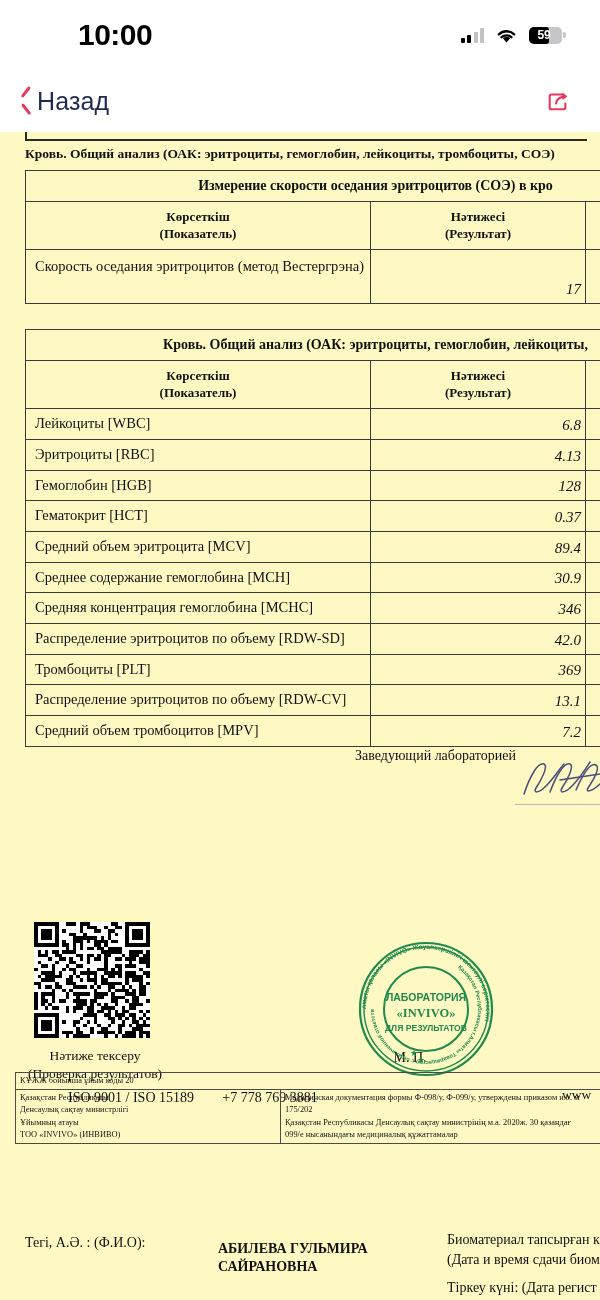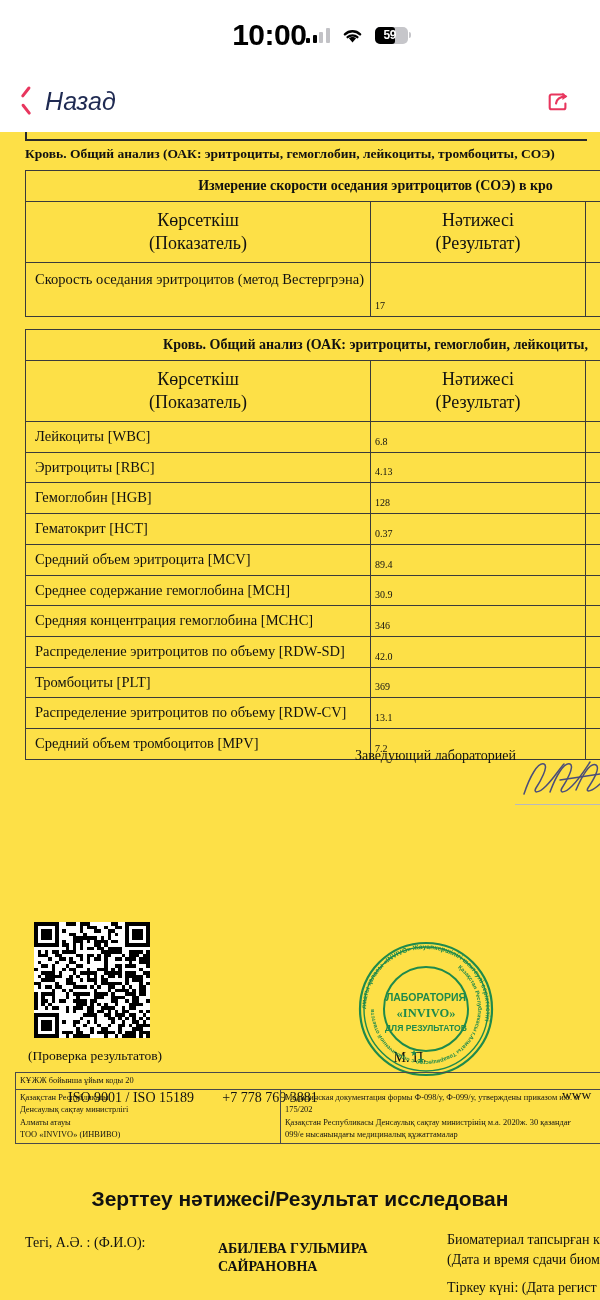--- a/index.html
+++ b/index.html
@@ -8,21 +8,21 @@
     background:#ffffff;
     font-family:"Liberation Serif", serif;
     color:#111;
     overflow:hidden;
     position:relative;
   }
 
   
   .statusbar{
     position:absolute; left:0; top:0; width:600px; height:70px;
-    display:flex; align-items:center; justify-content:center;
+    display:flex; align-items:center; justify-content:space-between;
     padding:0 38px 0 0;
   }
   .status-time{
     font-family:"Liberation Sans", sans-serif;
     font-weight:700; font-size:30px; letter-spacing:-0.5px;
     color:#000; margin-left:78px; line-height:1;
   }
   .status-right{ display:flex; align-items:center; gap:11px; }
   .sig{ display:flex; align-items:flex-end; gap:2.5px; height:15px; }
   .sig i{ display:block; width:4px; background:#000; border-radius:1px; }
@@ -50,21 +50,21 @@
     position:absolute; right:-3.5px; top:5.5px; width:2.5px; height:6px;
     background:#c6c6ca; border-radius:0 2px 2px 0;
   }
 
   
   .navbar{
     position:absolute; left:0; top:70px; width:600px; height:62px;
   }
   .back-btn{
     position:absolute; left:20px; top:50%; transform:translateY(-50%);
-    display:flex; align-items:center; gap:12px; cursor:pointer;font-style:italic;
+    display:flex; align-items:center; gap:4px; cursor:pointer;
   }
   .chev{
     width:13px; height:22px; position:relative;
   }
   .chev::before, .chev::after{
     content:""; position:absolute; left:2px; width:13px; height:3.4px;
     background:#e8365e; border-radius:2px;
   }
   .chev::before{ top:5px; transform:rotate(-52deg); transform-origin:left center; }
   .chev::after { top:12px; transform:rotate(52deg);  transform-origin:left center; }
@@ -73,21 +73,21 @@
     font-size:25px; color:#1f2a52; letter-spacing:0.1px;
   }
   .share-btn{
     position:absolute; right:27px; top:50%; transform:translateY(-50%);
     width:30px; height:30px; cursor:pointer;
   }
 
   
   .sheet{
     position:absolute; left:0; top:132px; width:600px; height:1168px;
-    background:#fde047; overflow:hidden;
+    background:#fef9c3; overflow:hidden;
   }
   .stub-line{
     position:absolute; left:25px; top:0px; width:560px; height:9px;
     border-left:2px solid #2a2a2a; border-top:0;
   }
   .stub-line::after{
     content:""; position:absolute; left:0; bottom:0; width:560px; height:2px;
     background:#2a2a2a;
   }
 
@@ -106,30 +106,31 @@
   table.rep td, table.rep th{ padding:0; }
   .col-a{ width:345px; }
   .col-b{ width:215px; }
   .col-c{ width:140px; }
 
   .tbl-title{
     text-align:center; font-weight:bold; font-size:14px;
     padding:7px 6px 7px 6px !important; white-space:nowrap;
   }
   .hdr{
-    text-align:center; font-weight:normal; font-size:18px;
+    text-align:center; font-weight:bold; font-size:13px;
     line-height:1.28; padding:7px 4px !important;
   }
   .cell-name{
     font-size:14.5px; padding:6px 2px 6px 9px !important;
     line-height:1.22; vertical-align:top;
   }
   .cell-val{
-    font-size:10px; text-align:left; vertical-align:bottom;
+    font-size:15px; text-align:right; vertical-align:bottom;
     padding:0 4px 5px 4px !important;
+    font-style:italic;
   }
   .r-tall .cell-name{ padding-top:8px !important; }
 
   
   .footer{ position:absolute; left:0; top:0; width:600px; }
 
   .sig-label{
     position:absolute; left:355px; top:616px;
     font-size:14px; color:#111; white-space:nowrap;
   }
@@ -816,20 +817,21 @@
           <rect x="0" y="26" width="7" height="1"></rect>
             <rect x="0" y="32" width="7" height="1"></rect>
           <rect x="0" y="26" width="1" height="7"></rect>
             <rect x="6" y="26" width="1" height="7"></rect>
           <rect x="2" y="28" width="3" height="3"></rect>
         </g>
       </svg>
     </div>
 
     <div class="qr-cap">
+      <div>Нәтиже тексеру</div>
       <div>(Проверка результатов)</div>
     </div>
     <div class="iso">ISO 9001 / ISO 15189</div>
     <div class="phone">+7 778 769 3881</div>
     <div class="mp">М. П.</div>
     <div class="www">www</div>
 
     <div class="stamp">
       <svg width="142" height="142" viewBox="0 0 142 142">
         <defs>
@@ -860,34 +862,33 @@
         <col class="f-r">
       </colgroup>
     <tbody>
         <tr>
       <td class="f-code" colspan="2">КҰЖЖ бойынша ұйым коды 20</td>
     </tr>
     <tr>
       <td>
         <div>Қазақстан Республикасы</div>
         <div>Денсаулық сақтау министрлігі</div>
-        <div>Алматы атауы</div>
+        <div>Ұйымның атауы</div>
         <div>ТОО «INVIVO» (ИНВИВО)</div>
       </td>
       <td>
         <div>Медицинская документация формы Ф-098/у, Ф-099/у, утверждены приказом и.о. м</div>
         <div>175/202</div>
         <div>Қазақстан Республикасы Денсаулық сақтау министрінің м.а.  2020ж. 30 қазандағ</div>
         <div>099/е нысанындағы медициналық құжаттамалар</div>
       </td>
     </tr>
   </tbody>
     </table>
 
-  <div class="res-title" style="top:1055px;">Зерттеу нәтижесі/Результат исследован</div>
 
   <div class="pinfo">
     <div class="pi-lab" style="left:25px; top:1103px;">Тегі, А.Ә. : (Ф.И.О):</div>
     <div class="pi-val" style="left:218px; top:1100px;">
       <span>АБИЛЕВА ГУЛЬМИРА</span><br>
       <span>САЙРАНОВНА</span>
     </div>
 
     <div class="pi-lab" style="left:447px; top:1100px;">Биоматериал тапсырған к</div>
     <div class="pi-lab" style="left:447px; top:1120px;">(Дата и время сдачи биом</div>

